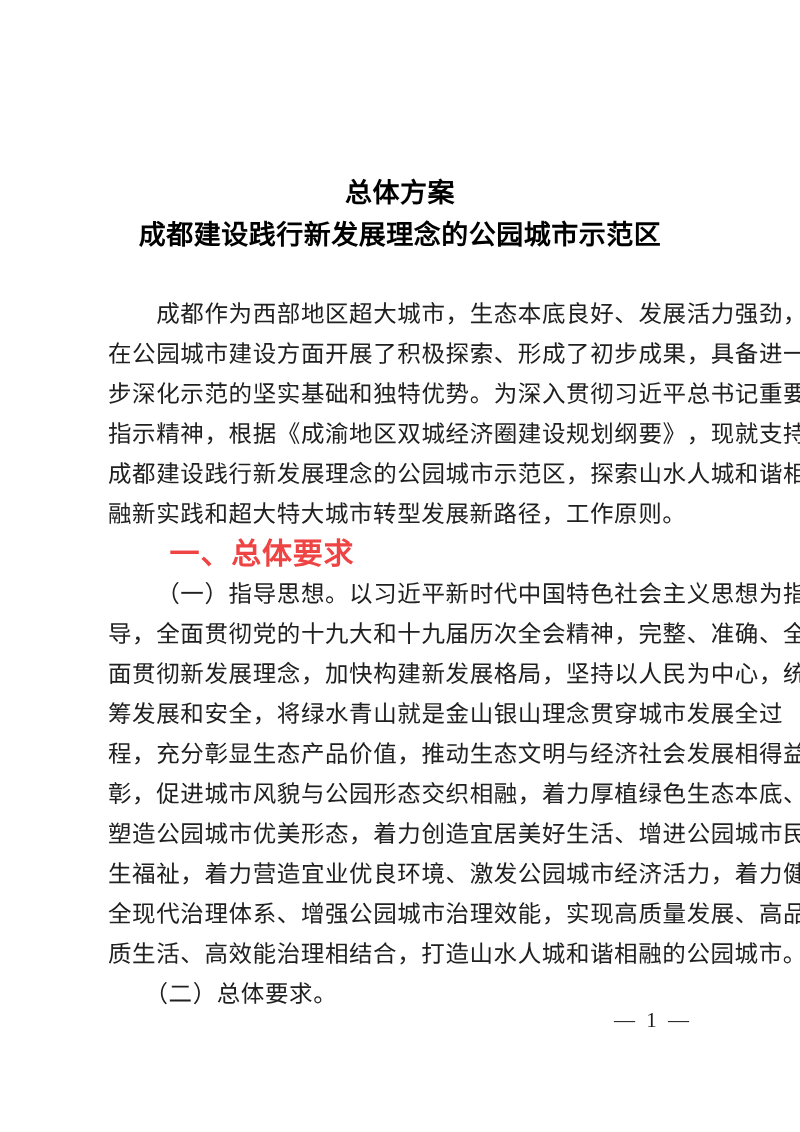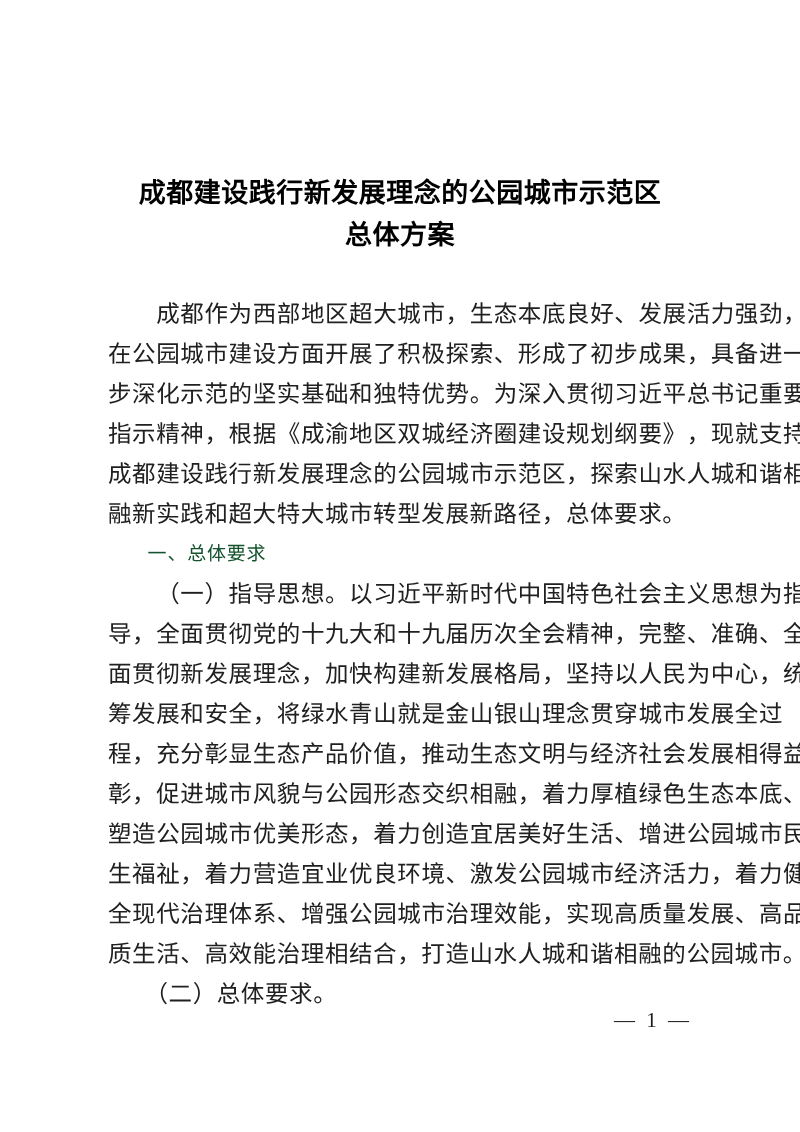--- a/index.html
+++ b/index.html
@@ -61,24 +61,24 @@
   .line.justify {
     display: flex;
     justify-content: space-between;
     white-space: normal;
   }
   .line.justify > span { display: inline-block; }
 
   
   .line.heading {
     font-family: "Liberation Sans", "DejaVu Sans", sans-serif;
-    font-weight: normal;
-    font-size: 19px;
+    font-weight: bold;
+    font-size: 30px;
     letter-spacing: 0.8px;
-    color: #14532d;
+    color: #ef4444;
   }
 
   
   .page-footer {
     position: absolute;
     left: 108px;
     top: 1004px;
     width: 584px;
     text-align: right;
     font-family: "Liberation Serif", "DejaVu Serif", serif;
@@ -88,22 +88,22 @@
     color: #1a1a1a;
     white-space: pre;
   }
 </style>
 </head>
 <body>
 
 <div id="page">
 
   <div class="doc-title">
+    <span class="tline">总体方案</span>
     <span class="tline">成都建设践行新发展理念的公园城市示范区</span>
-    <span class="tline">总体方案</span>
   </div>
 
   <div class="body-col">
       <div class="para">
         <div class="line justify">
           <span>　</span>
           <span>　</span>
           <span>成</span>
           <span>都</span>
           <span>作</span>
@@ -249,21 +249,21 @@
           <span>探</span>
           <span>索</span>
           <span>山</span>
           <span>水</span>
           <span>人</span>
           <span>城</span>
           <span>和</span>
           <span>谐</span>
           <span>相</span>
         </div>
-        <div class="line">融新实践和超大特大城市转型发展新路径，总体要求。</div>
+        <div class="line">融新实践和超大特大城市转型发展新路径，工作原则。</div>
       </div>
       <div class="para">
         <div class="line heading">　　一、总体要求</div>
       </div>
       <div class="para">
         <div class="line justify">
           <span>　</span>
           <span>　</span>
           <span>（</span>
           <span>一</span>

